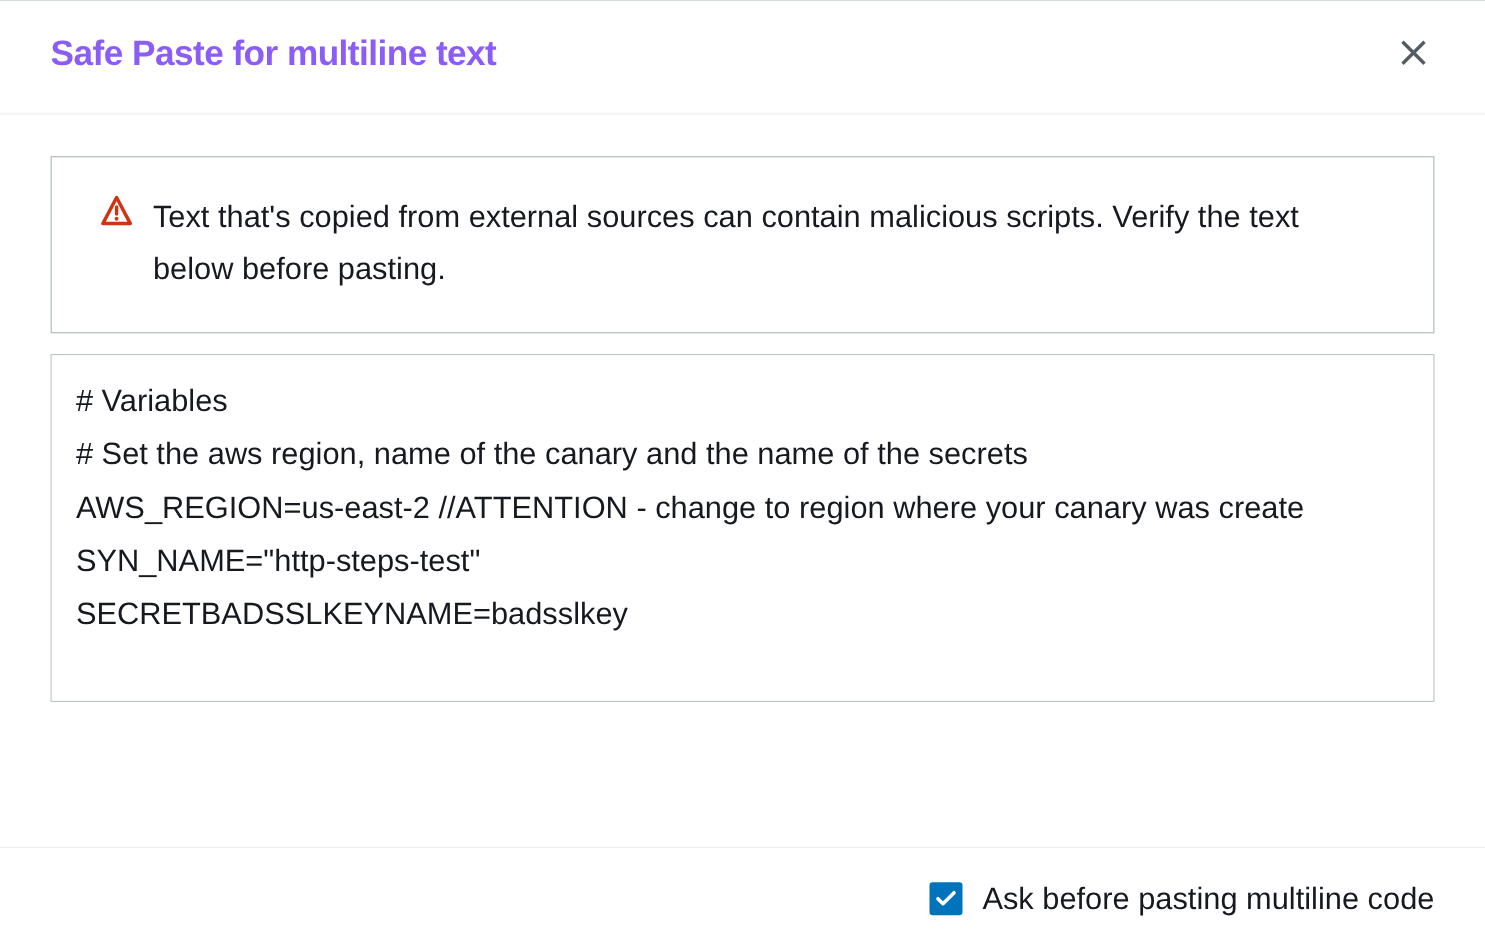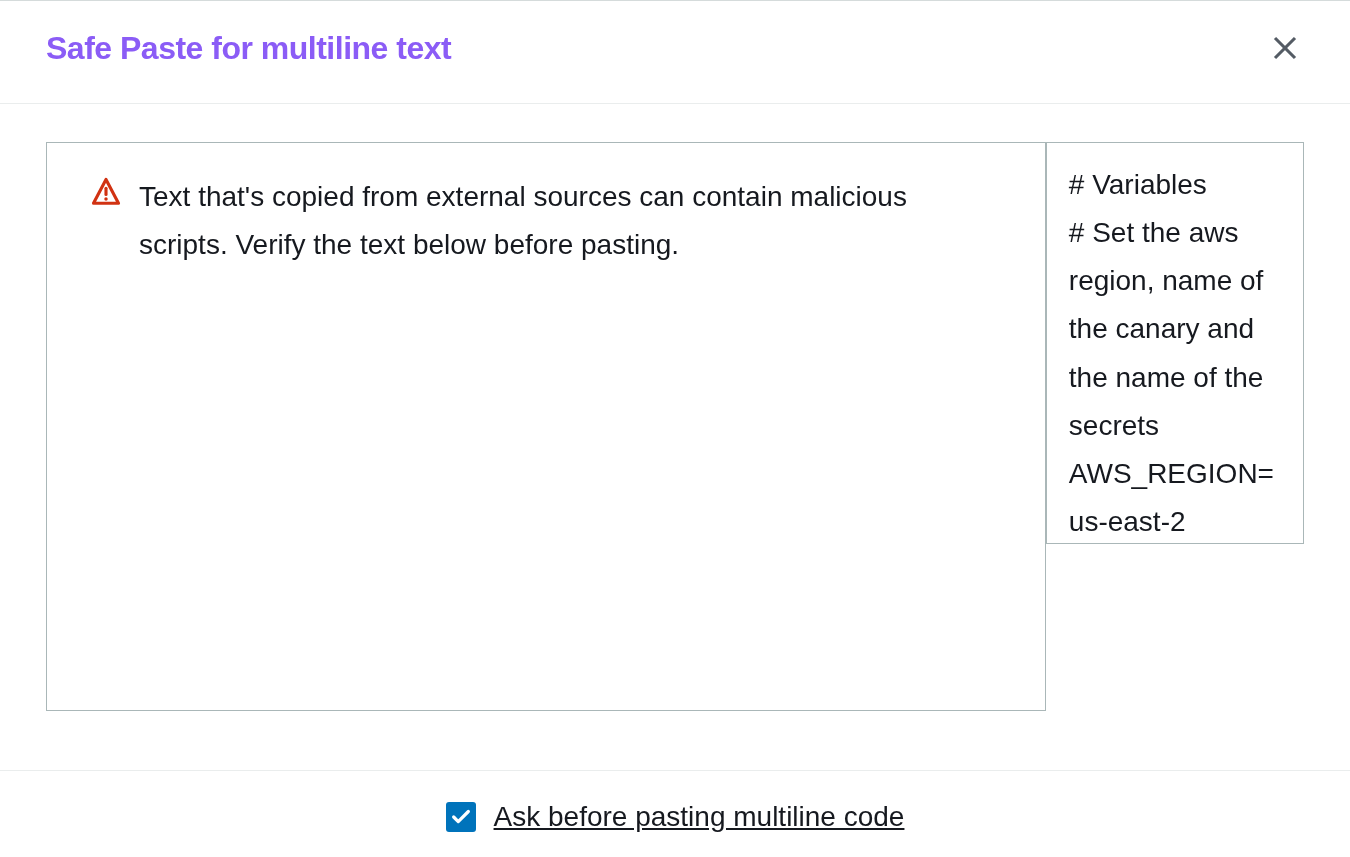--- a/index.html
+++ b/index.html
@@ -51,20 +51,21 @@
       width: 30px;
       height: 30px;
       stroke: #545b64;
       stroke-width: 2.5;
     }
     
     .modal-body {
       padding: 38px 46px 0 46px;
       flex: 1;
       display: flex;
+      flex-direction: column;
     }
     
     .alert-box {
       border: 1px solid #aab7b8;
       padding: 30px 44px 34px 44px;
       display: flex;
       align-items: flex-start;
       gap: 18px;
       margin-bottom: 19px;
     }
@@ -78,21 +79,21 @@
     
     .alert-text {
       font-size: 28px;
       line-height: 1.7;
       color: #16191f;
     }
     
     .textarea-container {
       position: relative;
       border: 1px solid #aab7b8;
-      height: 402px;
+      height: 316px;
       display: flex;
     }
     
     .paste-textarea {
       flex: 1;
       width: 100%;
       border: none;
       resize: none;
       padding: 18px 22px;
       font-family: "Amazon Ember", "Helvetica Neue", Arial, sans-serif;
@@ -116,26 +117,25 @@
     }
     
     .paste-textarea::-webkit-scrollbar-button {
       background: #f1f1f1;
       height: 32px;
       display: block;
     }
     
     .modal-footer {
       display: flex;
-      justify-content: center;
+      justify-content: flex-end;
       align-items: center;
       padding: 30px 46px 24px 46px;
       border-top: 1px solid #eaeded;
       margin-top: 40px;
-      text-decoration: underline;
     }
     
     .checkbox-container {
       display: flex;
       align-items: center;
       gap: 18px;
     }
     
     .checkbox {
       width: 30px;

